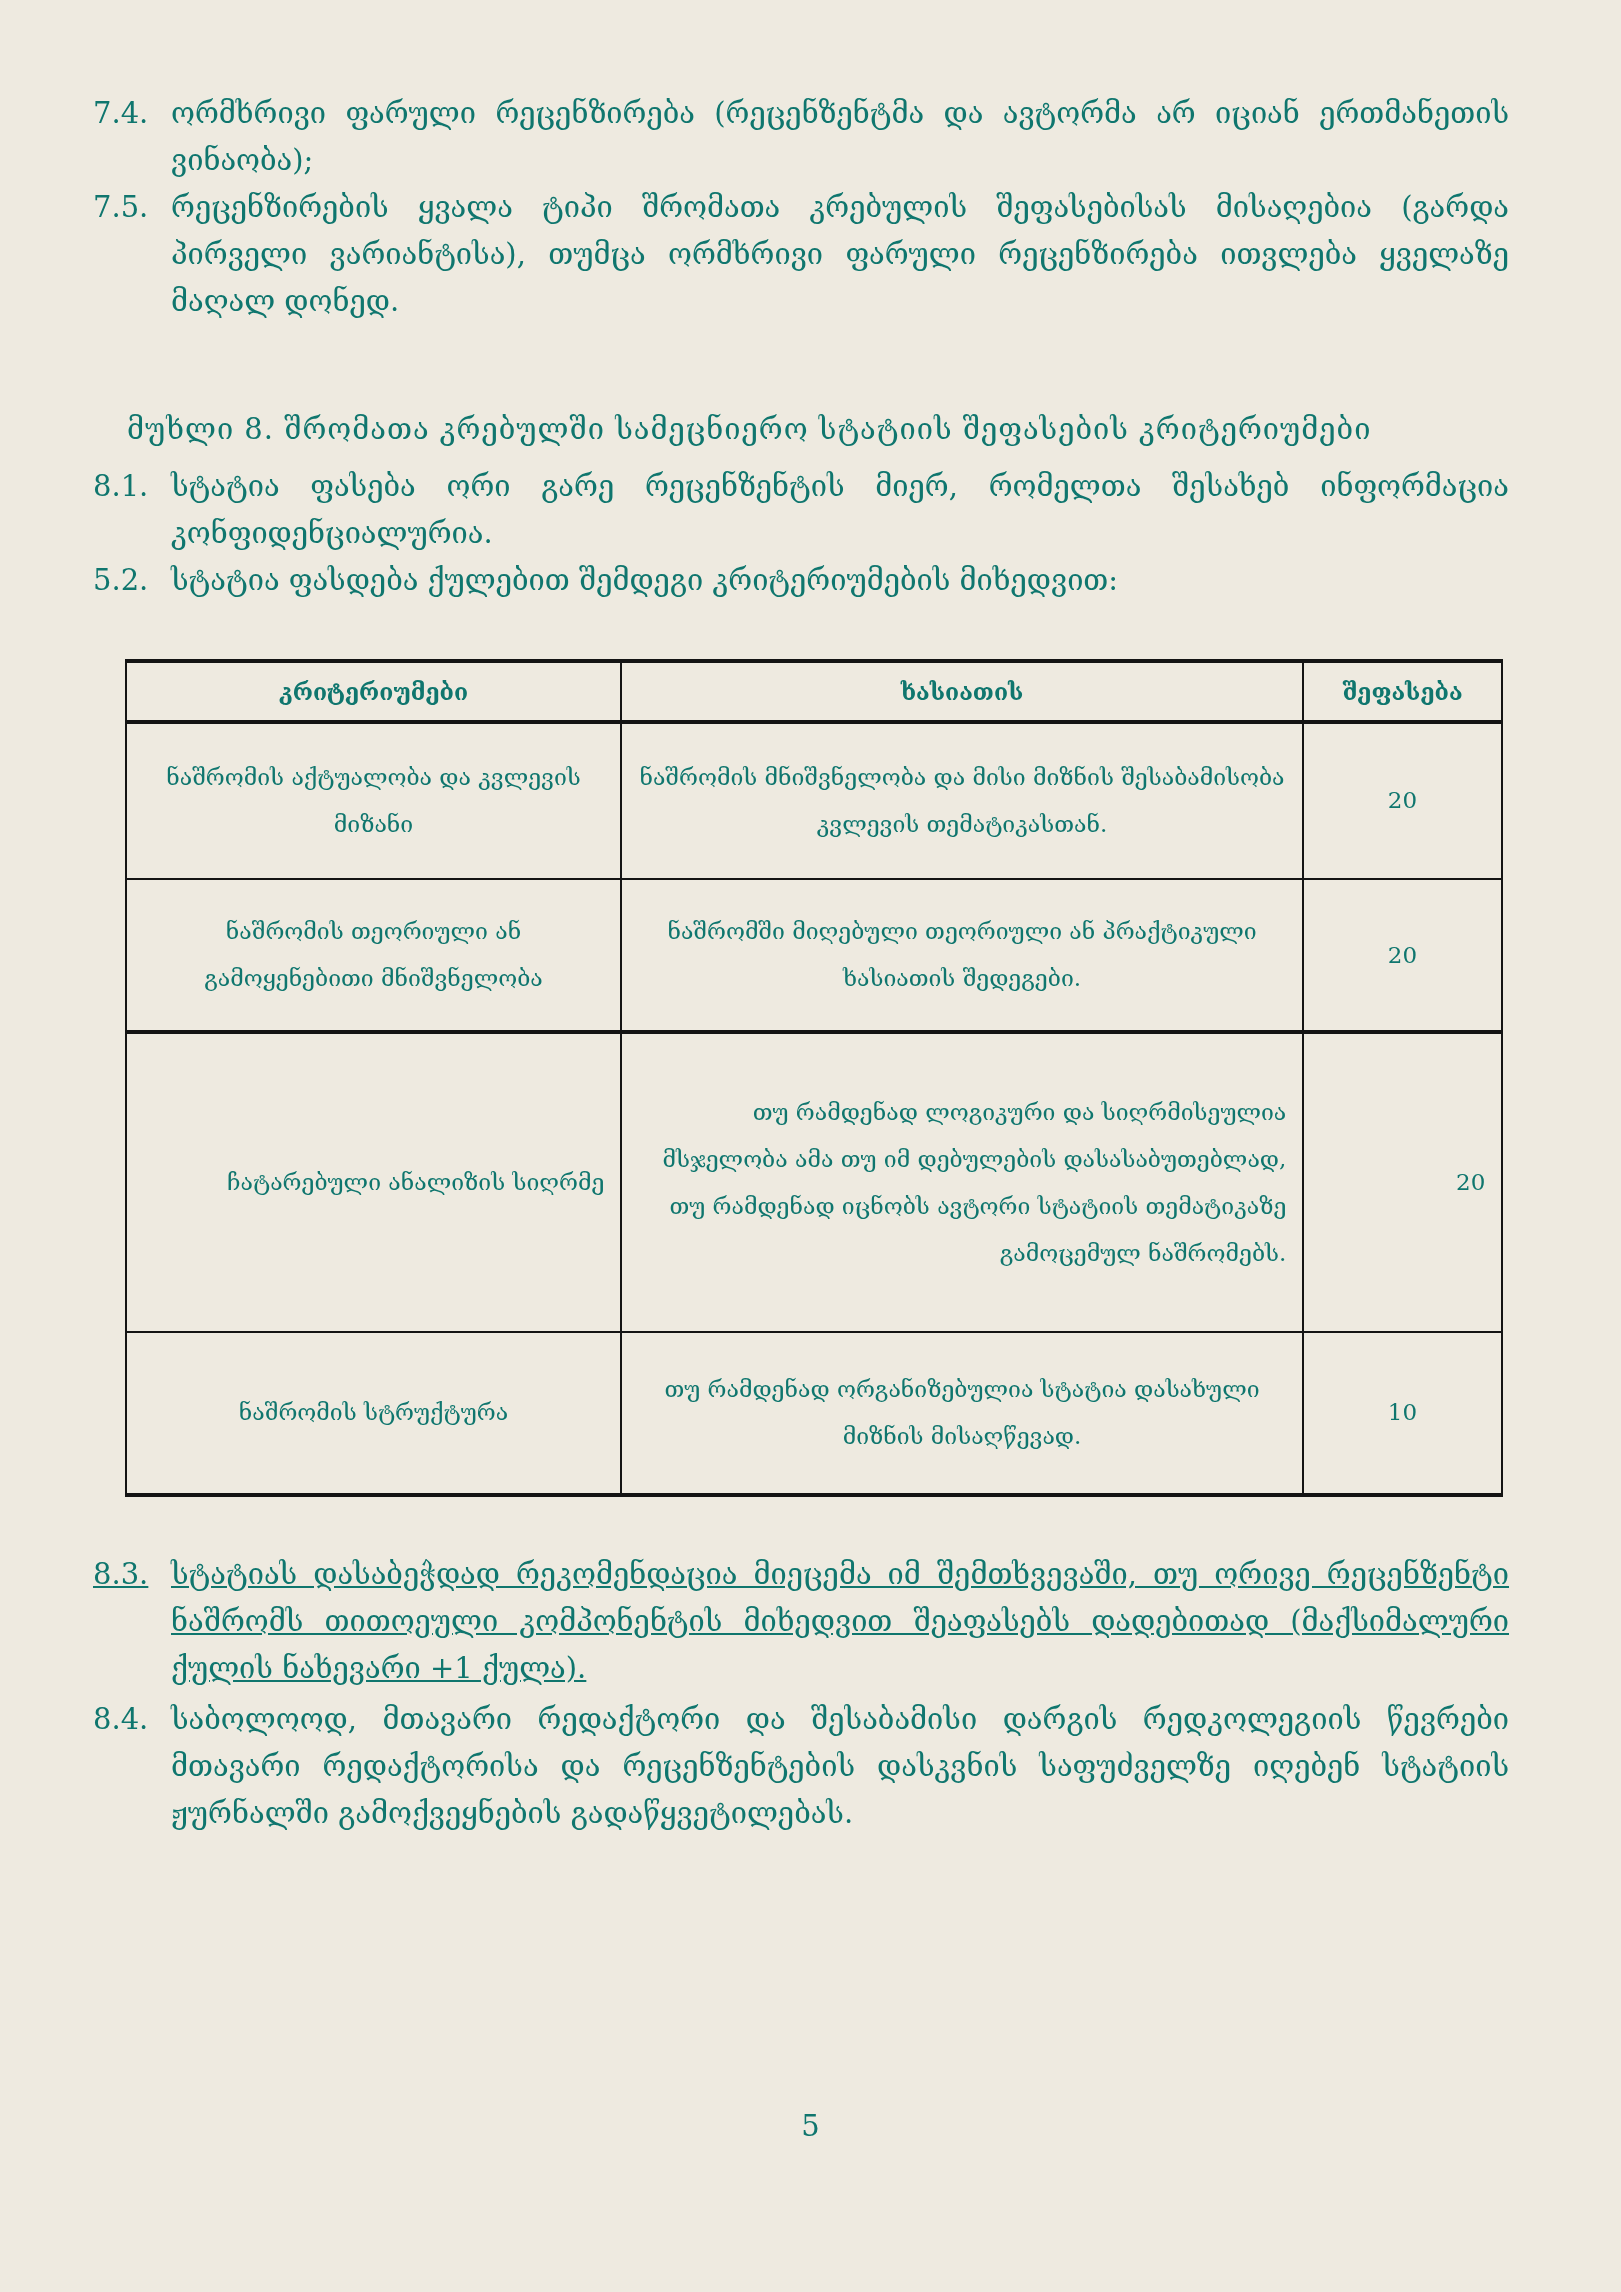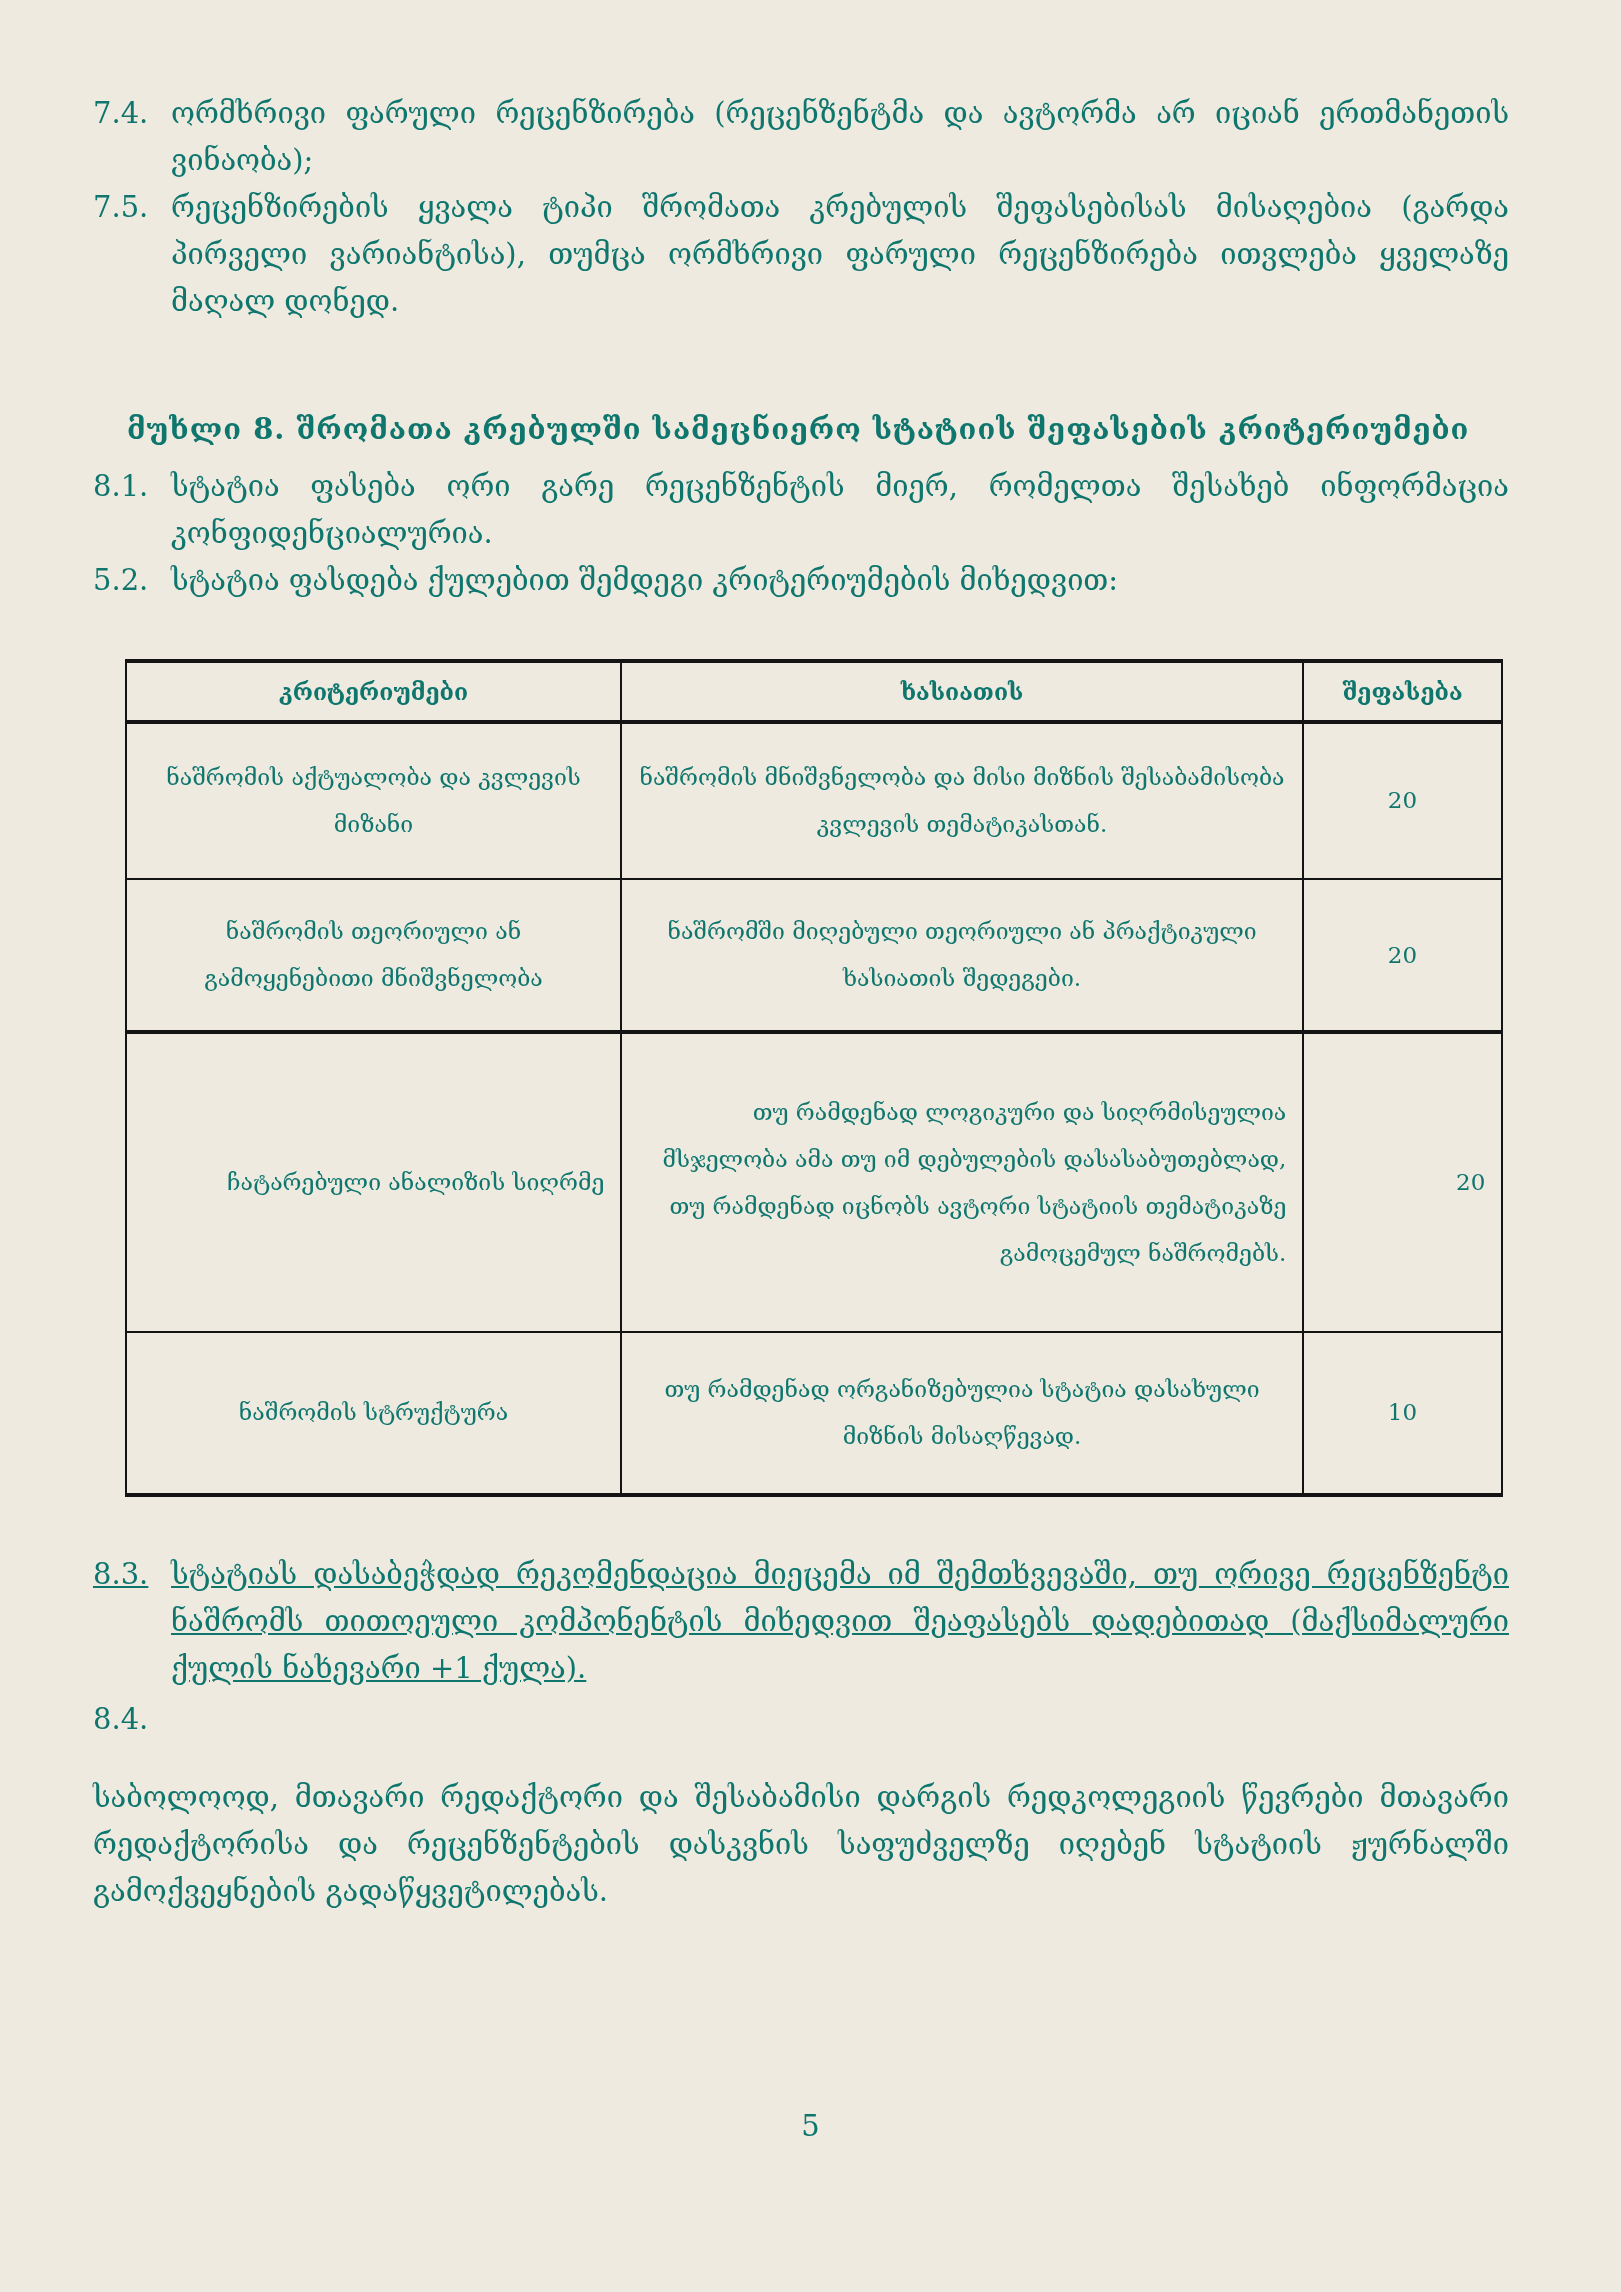--- a/index.html
+++ b/index.html
@@ -29,21 +29,21 @@
   .num-item .num {
     flex: 0 0 78px;
     text-align: left;
   }
   .num-item .txt {
     flex: 1 1 auto;
     text-align: justify;
     text-justify: inter-word;
   }
   .article-heading {
-    font-weight: bold;
+    font-weight: normal;
     margin: 81px 0 9.8px 34px;
     text-align: justify;
     letter-spacing: 1px;
   }
   .criteria-table {
     border-collapse: collapse;
     table-layout: fixed;
     width: 1376px;
     margin: 55px 0 0 32px;
     border: 2.9px solid #141414;
@@ -68,21 +68,21 @@
   .col-criterion { width: 495px; }
   .col-description { width: 682px; }
   .col-score { width: 199px; }
   tr.thick-top td { border-top-width: 4.9px; }
   tr.r1 td { height: 147px; }
   tr.r2 td { height: 108px; }
   tr.r3 td { height: 142px; }
   tr.r4 td { height: 289px; text-align: right; }
   tr.r5 td { height: 152px; }
   .after-table { margin-top: 54px; text-decoration: underline; }
-  .gap-84 { margin-top: 3.9px; flex-direction: column; }
+  .gap-84 { margin-top: 3.9px; }
   .page-number {
     position: absolute;
     top: 2103px;
     left: 0;
     width: 100%;
     text-align: center;
   }
 </style>
 </head>
 <body>

